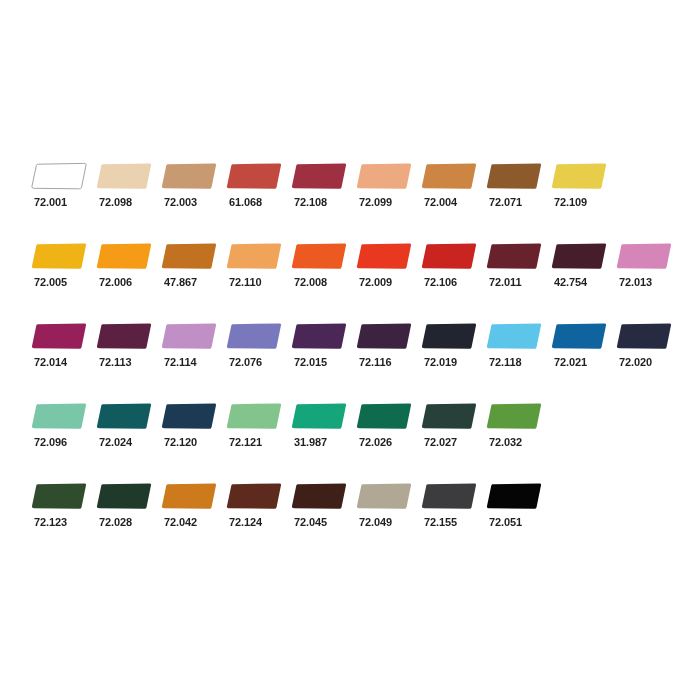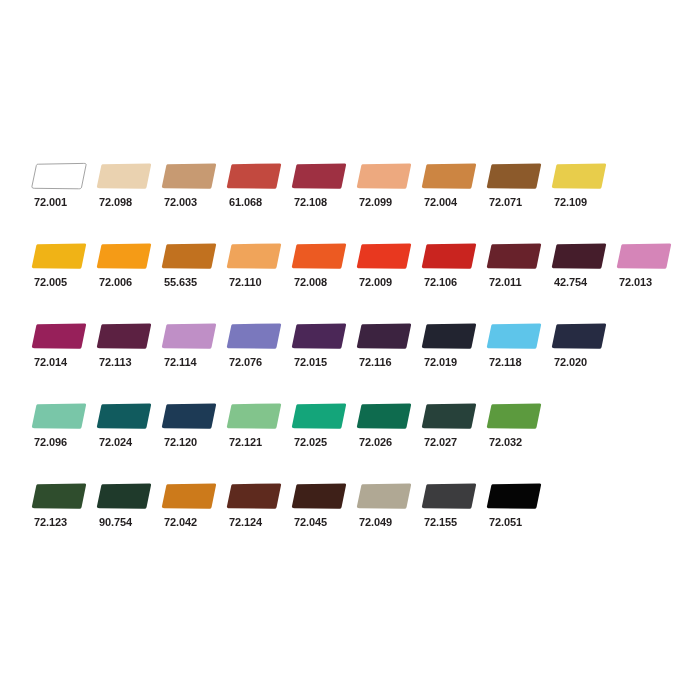--- a/index.html
+++ b/index.html
@@ -161,21 +161,21 @@
             </svg>
           </div>
           <div class="swatch-label">72.006</div>
         </div>
         <div class="swatch-cell">
           <div class="swatch-chip">
             <svg viewBox="0 0 58 28" preserveAspectRatio="none">
               <path d="M7.5,2.2 L52.5,1.4 C54.6,1.3 55.4,1.9 55.0,3.2 L50.6,25.0 C50.3,26.4 49.4,26.9 47.4,26.8 L3.4,26.3 C1.3,26.2 0.6,25.5 1.0,24.1 L5.3,3.6 C5.6,2.4 6.2,2.2 7.5,2.2 Z" fill="#c1711f"></path>
             </svg>
           </div>
-          <div class="swatch-label">55.635</div>
+          <div class="swatch-label">47.867</div>
         </div>
         <div class="swatch-cell">
           <div class="swatch-chip">
             <svg viewBox="0 0 58 28" preserveAspectRatio="none">
               <path d="M7.5,2.2 L52.5,1.4 C54.6,1.3 55.4,1.9 55.0,3.2 L50.6,25.0 C50.3,26.4 49.4,26.9 47.4,26.8 L3.4,26.3 C1.3,26.2 0.6,25.5 1.0,24.1 L5.3,3.6 C5.6,2.4 6.2,2.2 7.5,2.2 Z" fill="#f0a45a"></path>
             </svg>
           </div>
           <div class="swatch-label">72.110</div>
         </div>
         <div class="swatch-cell">
@@ -288,20 +288,28 @@
           <div class="swatch-chip">
             <svg viewBox="0 0 58 28" preserveAspectRatio="none">
               <path d="M7.5,2.2 L52.5,1.4 C54.6,1.3 55.4,1.9 55.0,3.2 L50.6,25.0 C50.3,26.4 49.4,26.9 47.4,26.8 L3.4,26.3 C1.3,26.2 0.6,25.5 1.0,24.1 L5.3,3.6 C5.6,2.4 6.2,2.2 7.5,2.2 Z" fill="#5ec5ea"></path>
             </svg>
           </div>
           <div class="swatch-label">72.118</div>
         </div>
         <div class="swatch-cell">
           <div class="swatch-chip">
             <svg viewBox="0 0 58 28" preserveAspectRatio="none">
+              <path d="M7.5,2.2 L52.5,1.4 C54.6,1.3 55.4,1.9 55.0,3.2 L50.6,25.0 C50.3,26.4 49.4,26.9 47.4,26.8 L3.4,26.3 C1.3,26.2 0.6,25.5 1.0,24.1 L5.3,3.6 C5.6,2.4 6.2,2.2 7.5,2.2 Z" fill="#0f639e"></path>
+            </svg>
+          </div>
+          <div class="swatch-label">72.021</div>
+        </div>
+        <div class="swatch-cell">
+          <div class="swatch-chip">
+            <svg viewBox="0 0 58 28" preserveAspectRatio="none">
               <path d="M7.5,2.2 L52.5,1.4 C54.6,1.3 55.4,1.9 55.0,3.2 L50.6,25.0 C50.3,26.4 49.4,26.9 47.4,26.8 L3.4,26.3 C1.3,26.2 0.6,25.5 1.0,24.1 L5.3,3.6 C5.6,2.4 6.2,2.2 7.5,2.2 Z" fill="#262b42"></path>
             </svg>
           </div>
           <div class="swatch-label">72.020</div>
         </div>
       </div>
       <div class="swatch-row">
         <div class="swatch-cell">
           <div class="swatch-chip">
             <svg viewBox="0 0 58 28" preserveAspectRatio="none">
@@ -333,21 +341,21 @@
             </svg>
           </div>
           <div class="swatch-label">72.121</div>
         </div>
         <div class="swatch-cell">
           <div class="swatch-chip">
             <svg viewBox="0 0 58 28" preserveAspectRatio="none">
               <path d="M7.5,2.2 L52.5,1.4 C54.6,1.3 55.4,1.9 55.0,3.2 L50.6,25.0 C50.3,26.4 49.4,26.9 47.4,26.8 L3.4,26.3 C1.3,26.2 0.6,25.5 1.0,24.1 L5.3,3.6 C5.6,2.4 6.2,2.2 7.5,2.2 Z" fill="#14a57a"></path>
             </svg>
           </div>
-          <div class="swatch-label">72.025</div>
+          <div class="swatch-label">31.987</div>
         </div>
         <div class="swatch-cell">
           <div class="swatch-chip">
             <svg viewBox="0 0 58 28" preserveAspectRatio="none">
               <path d="M7.5,2.2 L52.5,1.4 C54.6,1.3 55.4,1.9 55.0,3.2 L50.6,25.0 C50.3,26.4 49.4,26.9 47.4,26.8 L3.4,26.3 C1.3,26.2 0.6,25.5 1.0,24.1 L5.3,3.6 C5.6,2.4 6.2,2.2 7.5,2.2 Z" fill="#0e6b4e"></path>
             </svg>
           </div>
           <div class="swatch-label">72.026</div>
         </div>
         <div class="swatch-cell">
@@ -375,21 +383,21 @@
             </svg>
           </div>
           <div class="swatch-label">72.123</div>
         </div>
         <div class="swatch-cell">
           <div class="swatch-chip">
             <svg viewBox="0 0 58 28" preserveAspectRatio="none">
               <path d="M7.5,2.2 L52.5,1.4 C54.6,1.3 55.4,1.9 55.0,3.2 L50.6,25.0 C50.3,26.4 49.4,26.9 47.4,26.8 L3.4,26.3 C1.3,26.2 0.6,25.5 1.0,24.1 L5.3,3.6 C5.6,2.4 6.2,2.2 7.5,2.2 Z" fill="#1f3a2b"></path>
             </svg>
           </div>
-          <div class="swatch-label">90.754</div>
+          <div class="swatch-label">72.028</div>
         </div>
         <div class="swatch-cell">
           <div class="swatch-chip">
             <svg viewBox="0 0 58 28" preserveAspectRatio="none">
               <path d="M7.5,2.2 L52.5,1.4 C54.6,1.3 55.4,1.9 55.0,3.2 L50.6,25.0 C50.3,26.4 49.4,26.9 47.4,26.8 L3.4,26.3 C1.3,26.2 0.6,25.5 1.0,24.1 L5.3,3.6 C5.6,2.4 6.2,2.2 7.5,2.2 Z" fill="#cc7a1b"></path>
             </svg>
           </div>
           <div class="swatch-label">72.042</div>
         </div>
         <div class="swatch-cell">

